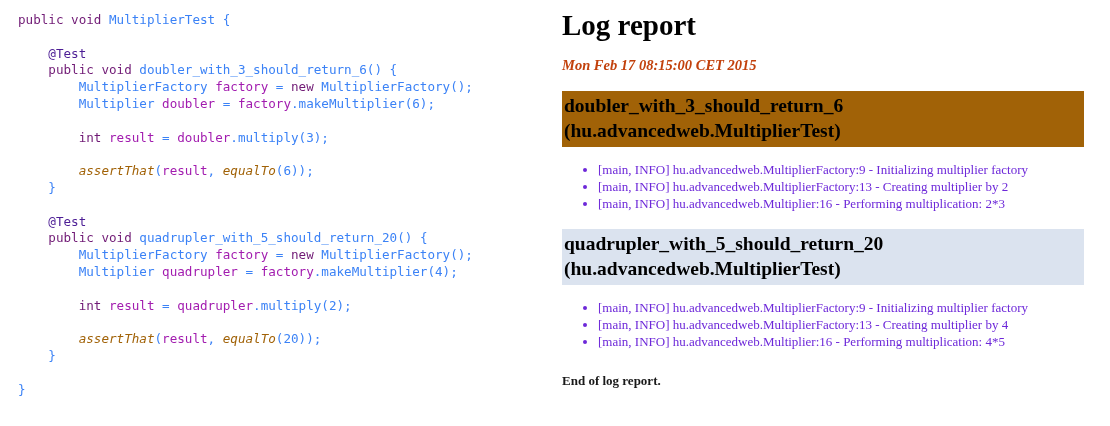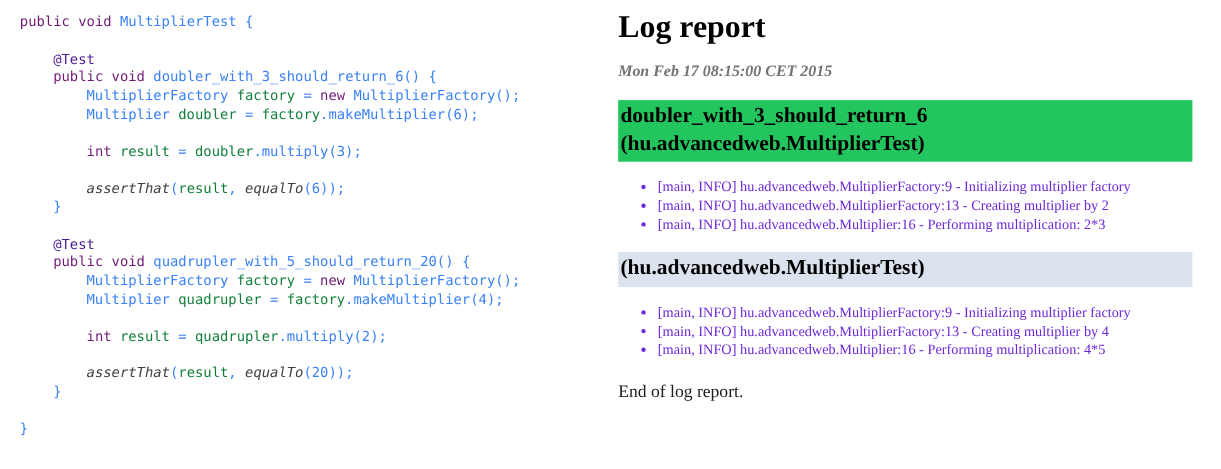--- a/index.html
+++ b/index.html
@@ -33,22 +33,22 @@
     margin: 0;
     font-family: "DejaVu Sans Mono", monospace;
     font-size: 12.6px;
     line-height: 16.8px;
     color: #222222;
     white-space: pre;
     letter-spacing: 0px;
   }
   .kw   { color: #701a75; font-weight: normal; }
   .ann  { color: #4c1d95; }
-  .var  { color: #15803d; }
-  .ital { font-style: italic; color: #404040; }
+  .var  { color: #a21caf; }
+  .ital { font-style: italic; color: #a16207; }
   .plain{ color: #3b82f6; }
 
   
   .report-pane {
     flex: 1 1 auto;
     height: 421px;
     box-sizing: border-box;
     padding: 4px 26px 0 6px;
     background: #ffffff;
   }
@@ -58,21 +58,21 @@
     font-weight: bold;
     color: #000000;
     margin: 4px 0 0 0;
     line-height: 34px;
   }
   .report-date {
     font-family: "Liberation Serif", serif;
     font-size: 14.5px;
     font-weight: bold;
     font-style: italic;
-    color: #737373;
+    color: #c2410c;
     margin: 14px 0 0 0;
     line-height: 18px;
   }
   .test-block { margin-top: 17px; }
   .test-heading {
     background: #dbe3ef;
     font-family: "Liberation Serif", serif;
     font-size: 19.5px;
     font-weight: bold;
     color: #000000;
@@ -91,24 +91,25 @@
   ul.log-list li {
     font-family: "Liberation Serif", serif;
     font-size: 13px;
     line-height: 17px;
     color: #6d28d9;
     margin: 0;
     padding: 0;
   }
   .report-footer {
     font-family: "Liberation Serif", serif;
-    font-size: 16px;
+    font-size: 13px;
     color: #1a1a1a;
     margin: 22px 0 0 0;
     line-height: 17px;
+    font-weight: bold;
   }
 </style>
 </head>
 <body>
 
 <div id="root">
 
   <div class="code-pane">
     <pre class="code" id="code-block"><span class="kw">public</span><span class="plain"> </span><span class="kw">void</span><span class="plain"> MultiplierTest {</span>
 
@@ -134,29 +135,29 @@
 
 <span class="plain">}</span></pre>
   </div>
 
   <div class="report-pane">
     <h1 class="report-title">Log report</h1>
     <div class="report-date">Mon Feb 17 08:15:00 CET 2015</div>
 
     <div id="test-blocks">
         <div class="test-block">
-          <div class="test-heading" style="background: #22c55e;"><span>doubler_with_3_should_return_6</span><span class="line2">(hu.advancedweb.MultiplierTest)</span></div>
+          <div class="test-heading" style="background: #a16207;"><span>doubler_with_3_should_return_6</span><span class="line2">(hu.advancedweb.MultiplierTest)</span></div>
           <ul class="log-list">
             <li>[main, INFO] hu.advancedweb.MultiplierFactory:9 - Initializing multiplier factory</li>
             <li>[main, INFO] hu.advancedweb.MultiplierFactory:13 - Creating multiplier by 2</li>
             <li>[main, INFO] hu.advancedweb.Multiplier:16 - Performing multiplication: 2*3</li>
           </ul>
         </div>
         <div class="test-block">
-          <div class="test-heading" style="background: rgb(219, 227, 239);"><span class="line2">(hu.advancedweb.MultiplierTest)</span></div>
+          <div class="test-heading" style="background: rgb(219, 227, 239);"><span>quadrupler_with_5_should_return_20</span><span class="line2">(hu.advancedweb.MultiplierTest)</span></div>
           <ul class="log-list">
             <li>[main, INFO] hu.advancedweb.MultiplierFactory:9 - Initializing multiplier factory</li>
             <li>[main, INFO] hu.advancedweb.MultiplierFactory:13 - Creating multiplier by 4</li>
             <li>[main, INFO] hu.advancedweb.Multiplier:16 - Performing multiplication: 4*5</li>
           </ul>
         </div>
       </div>
 
     <div class="report-footer">End of log report.</div>
   </div>

